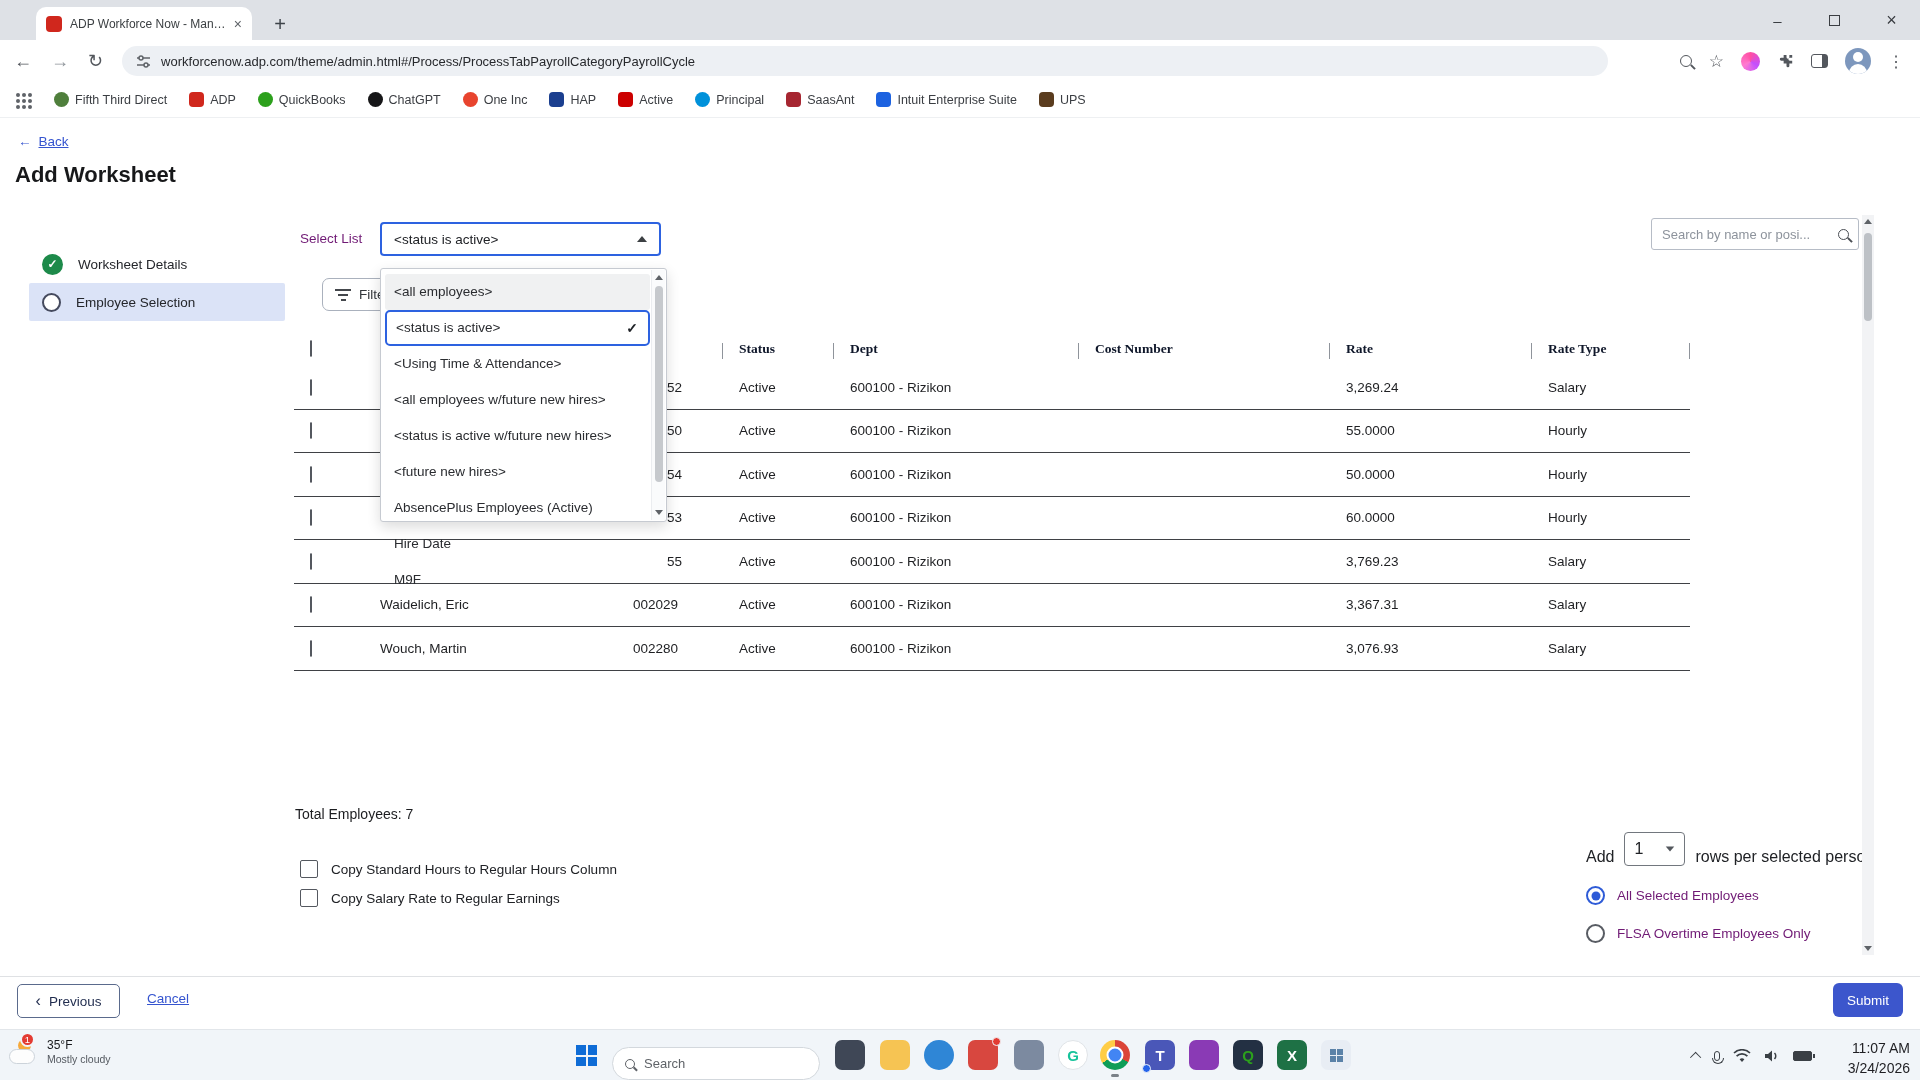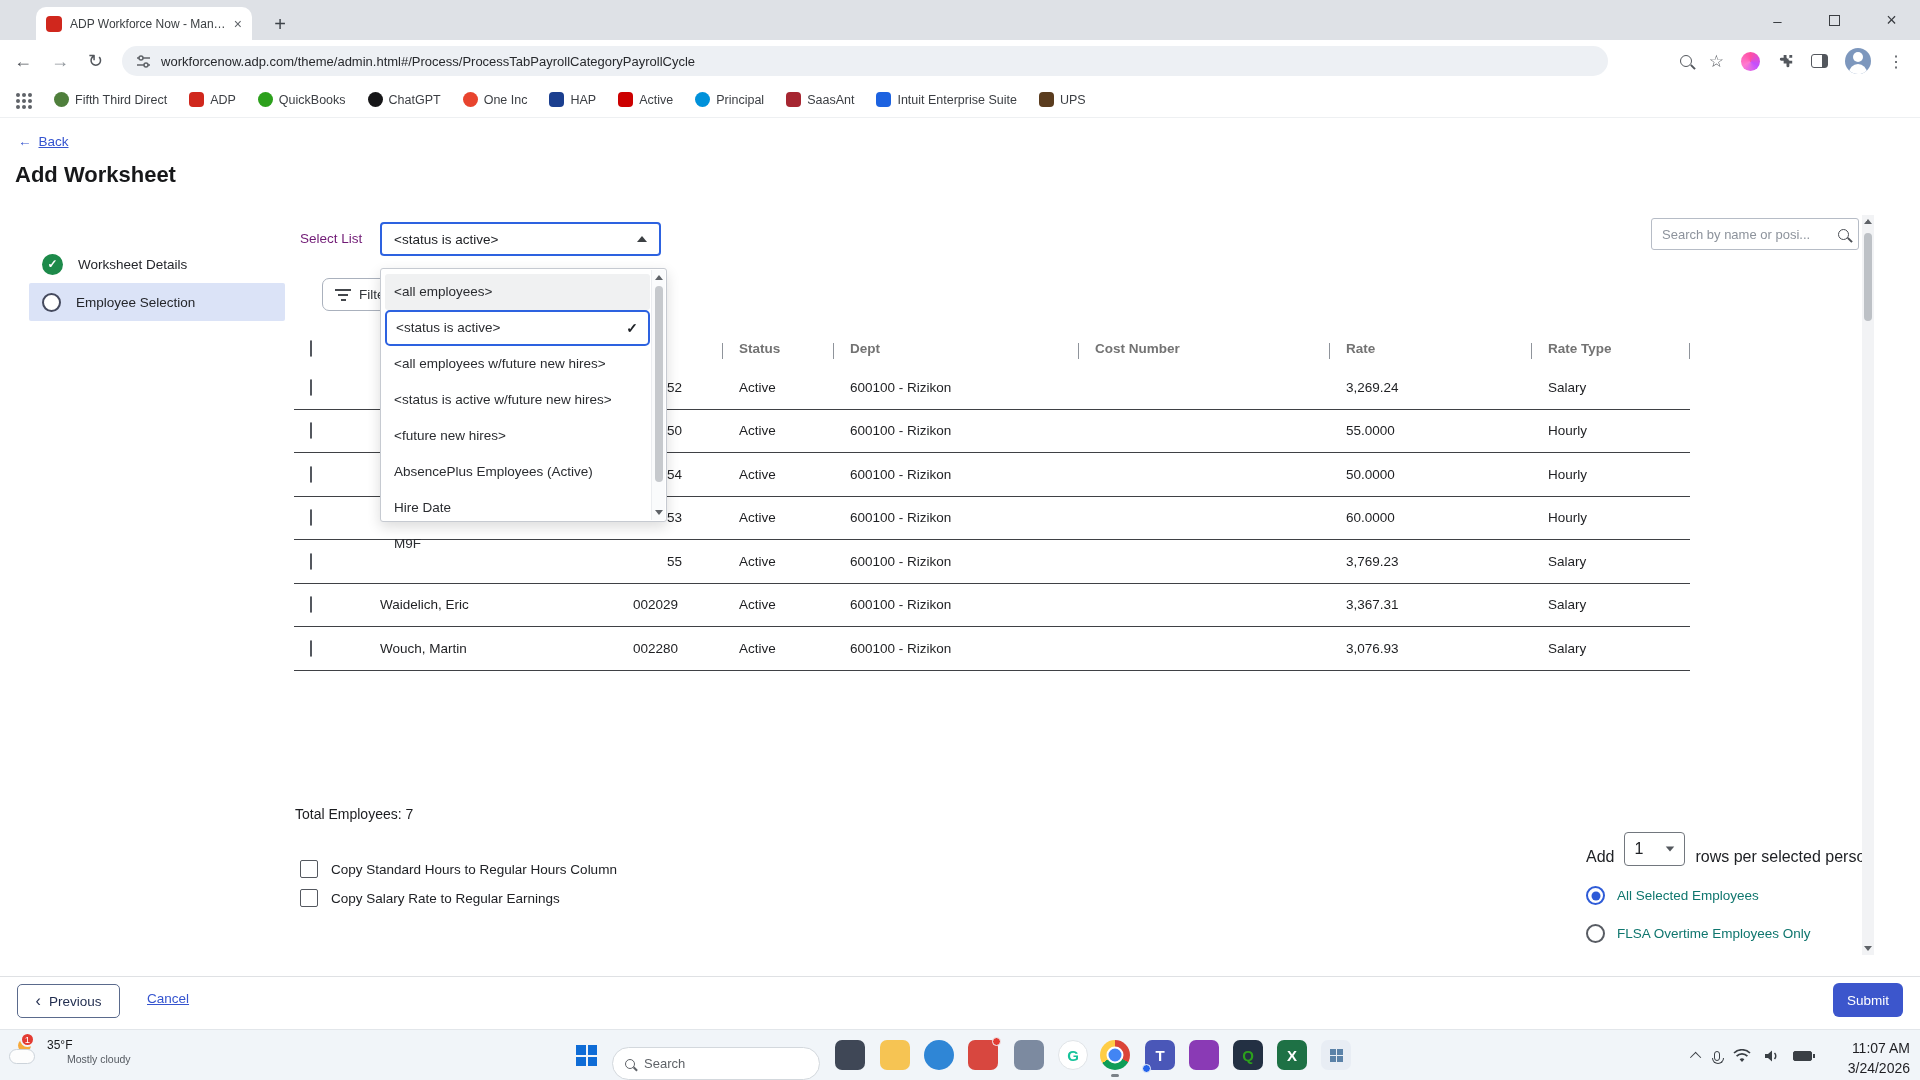--- a/index.html
+++ b/index.html
@@ -103,41 +103,41 @@
   .search-box input { flex:1; border:none; outline:none; font-size:13px; color:#444;
                       font-family:"Liberation Sans", sans-serif; }
   .search-box input::placeholder { color:#8d939c; }
   .i-mag-dark { width:11px; height:11px; border:1.8px solid #4a4e54; border-radius:50%; position:relative; flex:none; }
   .i-mag-dark::after { content:""; position:absolute; width:6px; height:1.8px; background:#4a4e54;
                        transform:rotate(45deg); right:-5px; bottom:-2px; }
 
   
   .etable { position:absolute; left:294px; top:213px; width:1396px; }
   .thead, .trow { display:grid; grid-template-columns:86px 236px 106px 111px 245px 251px 202px 159px; align-items:center; }
-  .thead { height:35px; font-weight:bold; font-size:13.5px; color:#737373; }
+  .thead { height:35px; font-weight:bold; font-size:13.5px; color:#0f172a;font-family:Liberation Serif, serif; }
   .th, .td { padding-left:17px; white-space:nowrap; position:relative; }
   .th.cbcell, .td.cbcell, .th.name, .td.name { padding-left:0; }
   .th.sep::before { content:""; position:absolute; left:0; top:2px; height:16px; width:1px; background:#8f949b; }
   .th.last::after { content:""; position:absolute; right:0; top:2px; height:16px; width:1px; background:#8f949b; }
   .trow { height:43.5px; border-bottom:1.5px solid #3f4145; font-size:13.5px; color:#1e1f22; }
   .cb { width:19px; height:19px; border:1.5px solid #54585f; border-radius:3px; background:#fff; margin-left:16px; }
   .frag { display:inline-block; width:49px; text-align:right; }
 
   .total { position:absolute; left:295px; top:688px; font-size:14px; color:#1c1d20; }
   .copyrow { position:absolute; left:300px; display:flex; align-items:center; gap:13px; font-size:13.5px; color:#202226; }
   .copyrow .cb { margin-left:0; width:18px; height:18px; border-radius:2px; }
   .copy1 { top:742px;align-items:center; } .copy2 { top:771px; }
 
   .addrows { position:absolute; left:1586px; top:714px; height:34px; display:flex; align-items:flex-end;
              gap:10px; font-size:16px; color:#202226; }
   .mini-select { width:61px; height:34px; border:1px solid #72777e; border-radius:4px; display:flex;
                  align-items:center; justify-content:space-between; padding:0 9px; background:#fff; }
   .mini-select .caret-down { border-top-color:#53575d; transform:scale(.85); }
 
-  .radiorow { position:absolute; left:1586px; display:flex; align-items:center; gap:12px; font-size:13.5px; color:#0f766e; }
+  .radiorow { position:absolute; left:1586px; display:flex; align-items:center; gap:12px; font-size:13.5px; color:#701a75; }
   .r1 { top:768px; } .r2 { top:806px; }
   .radio { width:19px; height:19px; border-radius:50%; flex:none; position:relative; background:#fff; }
   .radio.sel { border:2px solid #2e5bd7; }
   .radio.sel::after { content:""; position:absolute; width:9px; height:9px; border-radius:50%; background:#2e5bd7;
                       left:50%; top:50%; transform:translate(-50%,-50%); }
   .radio.un { border:2px solid #585c63; }
 
   .footer-divider { position:absolute; left:0; right:0; top:858px; height:1px; background:#dfe1e4; }
   .prev-btn { position:absolute; left:17px; top:866px; width:103px; height:34px; background:#fff;
               border:1px solid #5a6a8c; border-radius:5px; display:flex; align-items:center; justify-content:center;
@@ -158,21 +158,21 @@
   .weather { position:absolute; left:8px; top:7px; display:flex; align-items:center; gap:9px; }
   .w-icon { width:30px; height:30px; position:relative; }
   .w-icon::before { content:""; position:absolute; width:13px; height:13px; border-radius:50%; background:#f6a93b; left:10px; top:2px; }
   .w-icon::after { content:""; position:absolute; width:24px; height:13px; border-radius:8px; background:#fdfdfd;
                    border:1px solid #ccd3da; left:1px; top:12px; }
   .w-badge { position:absolute; left:12px; top:-5px; width:15px; height:15px; border-radius:50%; background:#e33b32;
              color:#fff; font-size:9.5px; display:flex; align-items:center; justify-content:center; z-index:2;
              border:2px solid #f1f5f9; }
   .w-text { display:flex; flex-direction:column; line-height:1.25; }
   .w-temp { font-size:12px; color:#17191c; }
-  .w-desc { font-size:10.5px; color:#555a61;margin-left:20px; }
+  .w-desc { font-size:10.5px; color:#555a61; }
 
   .start { position:absolute; left:576px; top:15px; width:21px; height:21px; display:grid;
            grid-template-columns:9.5px 9.5px; grid-template-rows:9.5px 9.5px; gap:2px; }
   .start i { background:#0f6cd6; display:block; }
   .tsearch { position:absolute; left:612px; top:17px; width:208px; height:33px; background:#fff;
              border:1px solid #d3d8dd; border-radius:17px; display:flex; align-items:center; gap:9px;
              padding-left:12px; font-size:13px; color:#5f6368; }
   .i-mag-sm { width:10px; height:10px; border:1.6px solid #5f6368; border-radius:50%; position:relative; flex:none; }
   .i-mag-sm::after { content:""; position:absolute; width:5px; height:1.6px; background:#5f6368;
                      transform:rotate(45deg); right:-4px; bottom:-2px; }
@@ -425,20 +425,21 @@
       </div>
     </div>
 
     <div class="dd-panel">
       <div class="dd-list">
         <div class="dd-item hovered">&lt;all employees&gt;</div>
         <div class="dd-item selected">
           <span>&lt;status is active&gt;</span>
           <span class="dd-check">✓</span>
         </div>
+        <div class="dd-item">&lt;Using Time &amp; Attendance&gt;</div>
         <div class="dd-item">&lt;all employees w/future new hires&gt;</div>
         <div class="dd-item">&lt;status is active w/future new hires&gt;</div>
         <div class="dd-item">&lt;future new hires&gt;</div>
         <div class="dd-item">AbsencePlus Employees (Active)</div>
         <div class="dd-item">Hire Date</div>
         <div class="dd-item">M9F</div>
       </div>
       <div class="dd-scroll">
         <span class="tri-up"></span>
         <span class="dd-thumb"></span>

